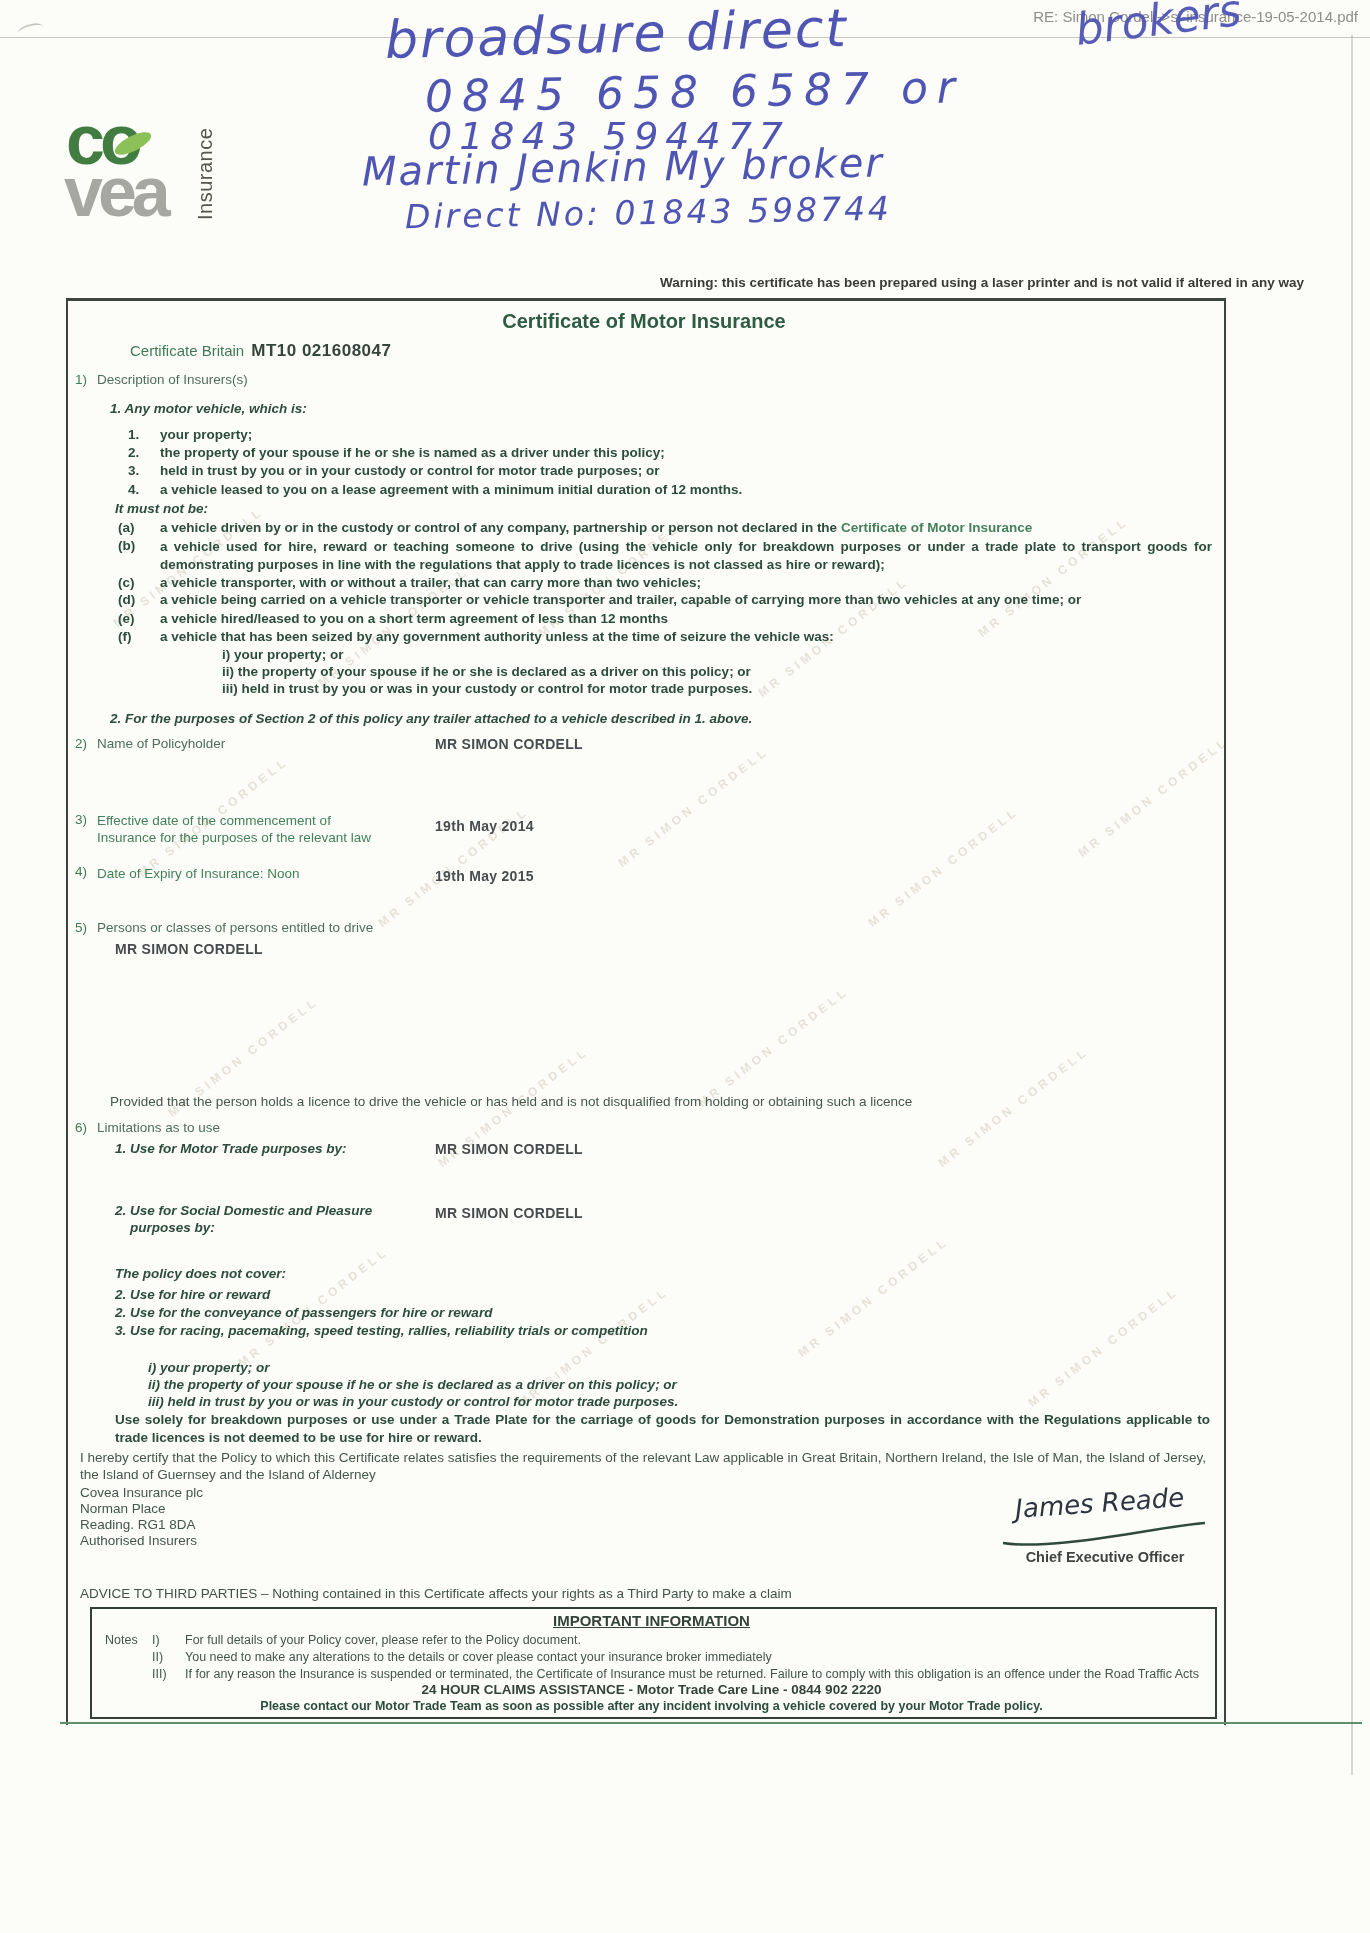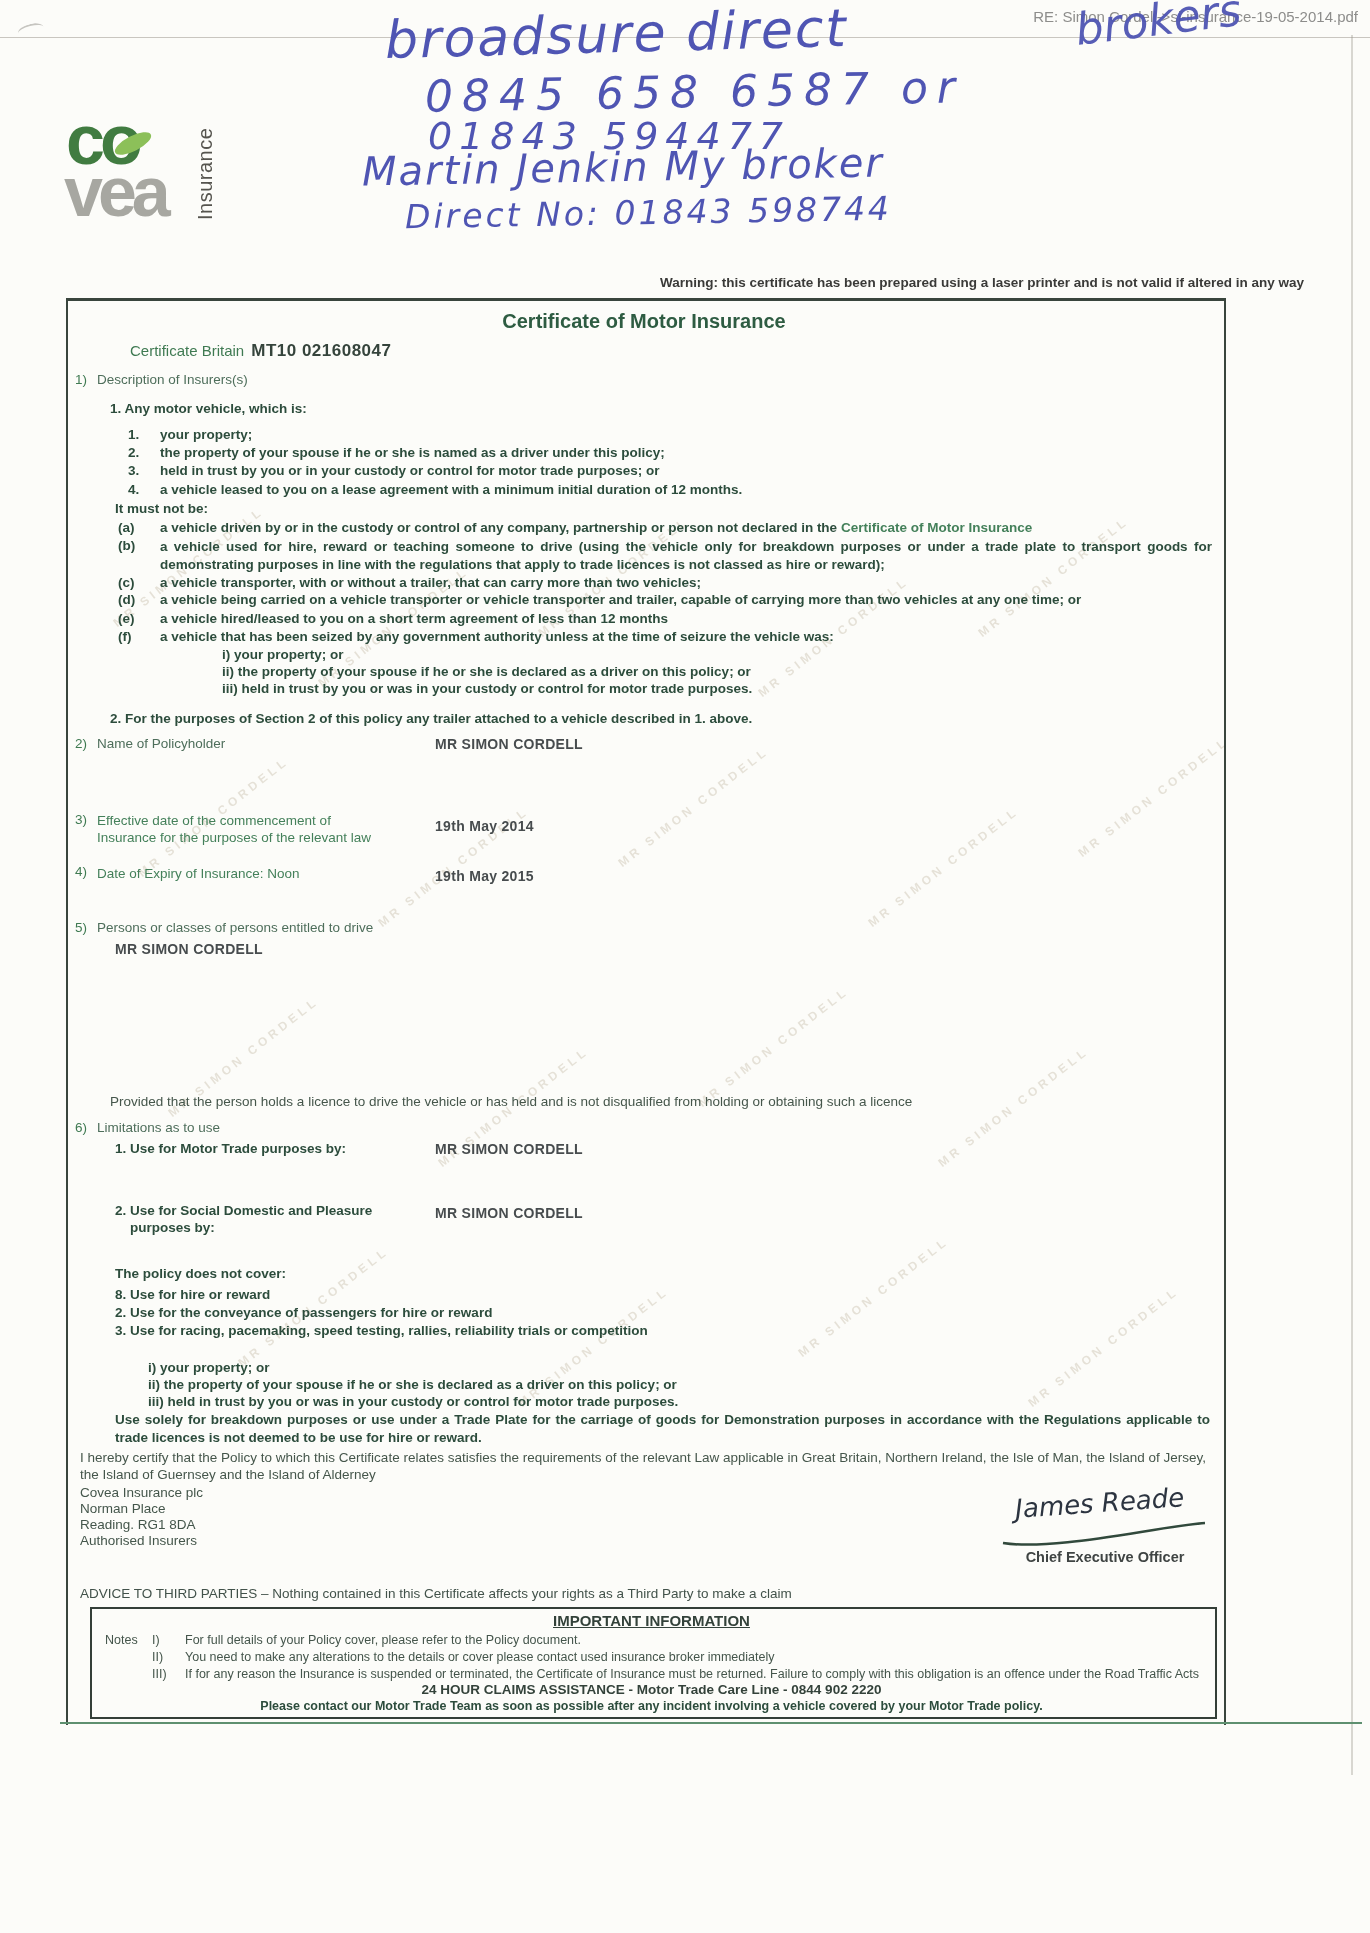--- a/index.html
+++ b/index.html
@@ -31,21 +31,21 @@
   .box-outer{left:66px;top:298px;width:1156px;height:1424px;border:2px solid #39453d;border-top-width:3px;border-bottom:none;}
   .green-bottom{left:60px;top:1722px;width:1302px;height:2px;background:#5e9070;}
   .box-inner{left:90px;top:1607px;width:1123px;height:108px;border:2px solid #343f38;background:transparent;}
   
   .title{left:66px;top:310px;width:1156px;text-align:center;font-size:20px;font-weight:bold;color:#2e5c42;}
   .certnum{left:130px;top:341px;font-size:15px;color:#3f7a52;white-space:nowrap;}
   .certnum b{font-size:17px;color:#35443c;margin-left:7px;letter-spacing:.5px;}
   .secnum{font-size:13.5px;color:#3f7a52;position:absolute;left:75px;}
   .seclabel{font-size:13.5px;color:#4e6e5b;position:absolute;left:97px;white-space:nowrap;}
   .green{color:#44805a;}
-  .bold-item{font-size:13.5px;font-weight:bold;color:#2c4c3c;position:absolute;white-space:nowrap;}
+  .bold-item{font-size:13.5px;font-weight:bold;color:#2c4c3c;position:absolute;white-space:nowrap;font-style:italic;}
   .wrap{white-space:normal;}
   .num-col{position:absolute;font-size:13.5px;font-weight:bold;color:#2c4c3c;}
   .txt-col{position:absolute;left:160px;font-size:13.5px;font-weight:bold;color:#2c4c3c;white-space:nowrap;}
   .jtxt{position:absolute;left:160px;width:1052px;font-size:13.5px;font-weight:bold;color:#2c4c3c;text-align:justify;line-height:17.5px;}
   .value{position:absolute;left:435px;font-size:14px;font-weight:bold;color:#474c4e;letter-spacing:.3px;white-space:nowrap;}
   .para{position:absolute;font-size:13.5px;color:#45564b;line-height:17px;}
   .addr{position:absolute;left:80px;font-size:13.5px;color:#44564b;white-space:nowrap;}
   .sig-text{left:1015px;top:1488px;font-family:"DejaVu Sans",sans-serif;font-style:italic;font-size:26px;color:#2c3440;transform:rotate(-4deg);white-space:nowrap;}
   .chief{left:1005px;top:1549px;width:200px;text-align:center;font-size:14.5px;font-weight:bold;color:#3f4443;white-space:nowrap;}
   .advice{left:80px;top:1586px;font-size:13.5px;color:#42524a;white-space:nowrap;}
@@ -169,21 +169,21 @@
   <span class="seclabel" style="top:1120px">Limitations as to use</span>
 
   <span class="bold-item" style="left:115px;top:1141px">1. Use for Motor Trade purposes by:</span>
   <span class="value" style="top:1141px">MR SIMON CORDELL</span>
 
   <span class="bold-item" style="left:115px;top:1203px">2. Use for Social Domestic and Pleasure</span>
   <span class="bold-item" style="left:130px;top:1220px">purposes by:</span>
   <span class="value" style="top:1205px">MR SIMON CORDELL</span>
 
   <span class="bold-item" style="left:115px;top:1266px">The policy does not cover:</span>
-  <span class="bold-item" style="left:115px;top:1287px">8. Use for hire or reward</span>
+  <span class="bold-item" style="left:115px;top:1287px">2. Use for hire or reward</span>
   <span class="bold-item" style="left:115px;top:1305px">2. Use for the conveyance of passengers for hire or reward</span>
   <span class="bold-item" style="left:115px;top:1323px">3. Use for racing, pacemaking, speed testing, rallies, reliability trials or competition</span>
   <span class="bold-item" style="left:148px;top:1360px">i) your property; or</span>
   <span class="bold-item" style="left:148px;top:1377px">ii) the property of your spouse if he or she is declared as a driver on this policy; or</span>
   <span class="bold-item" style="left:148px;top:1394px">iii) held in trust by you or was in your custody or control for motor trade purposes.</span>
   <span class="jtxt" style="left:115px;top:1411px;width:1095px">Use solely for breakdown purposes or use under a Trade Plate for the carriage of goods for Demonstration purposes in accordance with the Regulations applicable to trade licences is not deemed to be use for hire or reward.</span>
 
   <span class="para wrap" style="left:80px;top:1449px;width:1132px">I hereby certify that the Policy to which this Certificate relates satisfies the requirements of the relevant Law applicable in Great Britain, Northern Ireland, the Isle of Man, the Island of Jersey, the Island of Guernsey and the Island of Alderney</span>
   <span class="addr" style="top:1485px">Covea Insurance plc</span>
   <span class="addr" style="top:1501px">Norman Place</span>
@@ -197,20 +197,20 @@
   <div class="abs chief">Chief Executive Officer</div>
 
   <div class="abs advice">ADVICE TO THIRD PARTIES – Nothing contained in this Certificate affects your rights as a Third Party to make a claim</div>
   <div class="abs box-inner"></div>
   <div class="abs imp-title">IMPORTANT INFORMATION</div>
 
   <span class="note-lbl" style="top:1633px">Notes</span>
   <span class="note-n" style="top:1633px">I)</span>
   <span class="note-t" style="top:1633px">For full details of your Policy cover, please refer to the Policy document.</span>
   <span class="note-n" style="top:1650px">II)</span>
-  <span class="note-t" style="top:1650px">You need to make any alterations to the details or cover please contact used insurance broker immediately</span>
+  <span class="note-t" style="top:1650px">You need to make any alterations to the details or cover please contact your insurance broker immediately</span>
   <span class="note-n" style="top:1667px">III)</span>
   <span class="note-t" style="top:1667px">If for any reason the Insurance is suspended or terminated, the Certificate of Insurance must be returned. Failure to comply with this obligation is an offence under the Road Traffic Acts</span>
 
   <div class="abs claims">24 HOUR CLAIMS ASSISTANCE - Motor Trade Care Line - 0844 902 2220</div>
   <div class="abs contact">Please contact our Motor Trade Team as soon as possible after any incident involving a vehicle covered by your Motor Trade policy.</div>
 
 </div>
 
 </body></html>

